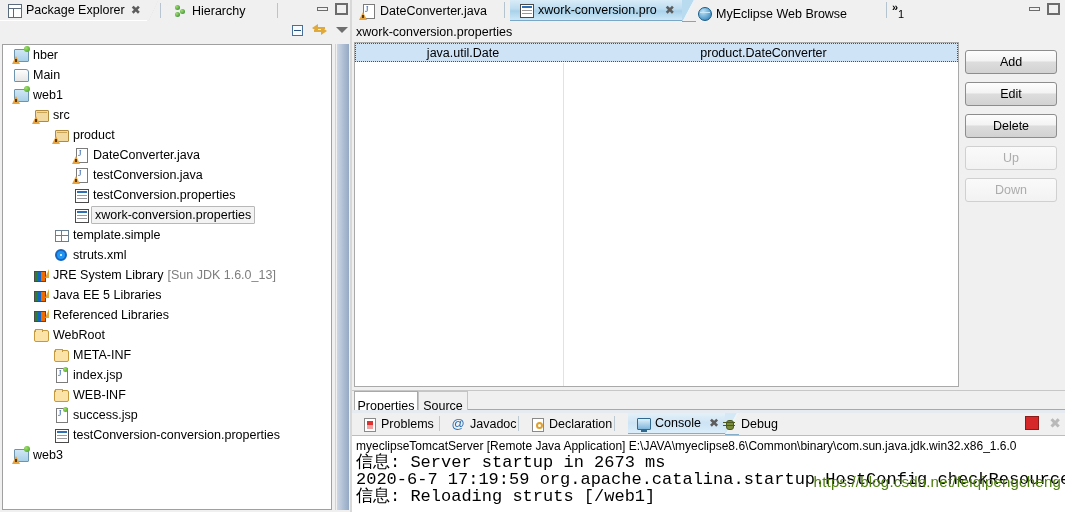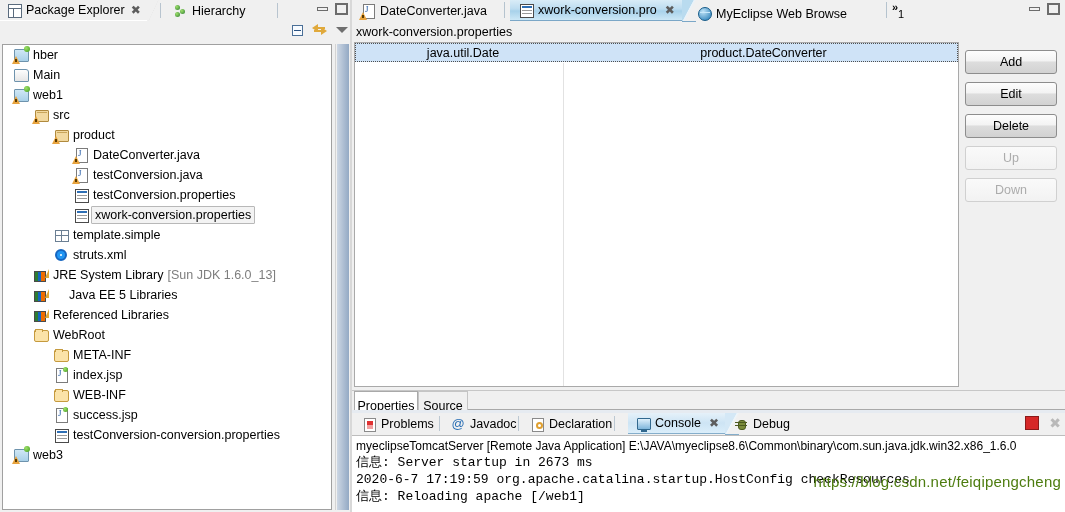--- a/index.html
+++ b/index.html
@@ -129,21 +129,21 @@
     border-bottom:1px solid #85aecb;
   }
   .ctab-sep{position:absolute;width:1px;height:15px;top:3px;background:#bcc8d2;}
   .ctools{position:absolute;right:4px;top:3px;display:flex;gap:10px;align-items:center;}
   .stopbtn{width:12px;height:12px;background:#d62828;border:1px solid #8b1a1a;}
 
   .console{
     position:absolute;left:0;top:435px;width:713px;height:77px;background:#fff;
     border-top:1px solid #bdbdbd;padding:2px 0 0 4px;box-sizing:border-box;overflow:hidden;
   }
-  .cline{font-family:"Liberation Mono",monospace;font-size:13px;line-height:17px;white-space:nowrap;}
+  .cline{font-family:"Liberation Mono",monospace;font-size:17px;line-height:17px;white-space:nowrap;}
   .cline.hdr{font-family:"Liberation Sans",sans-serif;font-size:12px;line-height:16px;}
   .wm{position:absolute;right:4px;bottom:22px;color:#4d7c0f;font-size:15px;
       font-family:"Liberation Sans",sans-serif;pointer-events:none;letter-spacing:.2px;margin-left:7px;}
 
   
   .ic{width:16px;height:16px;position:relative;display:inline-block;flex:none;}
   .warn{position:absolute;left:-1px;bottom:-1px;width:0;height:0;
         border-left:4.5px solid transparent;border-right:4.5px solid transparent;
         border-bottom:8px solid #e8a33d;}
   .warn:after{content:"";position:absolute;left:-1px;top:3px;width:1.5px;height:3px;background:#5a3a00;}
@@ -344,21 +344,21 @@
           <span class="lbl">struts.xml</span>
         </div>
         <div class="ti" style="padding-left: 30px;">
           <span class="ic">
             <span class="libico"></span>
             <span class="libpen"></span>
           </span>
           <span class="lbl">JRE System Library</span>
           <span class="dim" style="padding-left: 4px;">[Sun JDK 1.6.0_13]</span>
         </div>
-        <div class="ti" style="padding-left: 30px; gap: 16px;">
+        <div class="ti" style="padding-left: 30px;">
           <span class="ic">
             <span class="libico"></span>
             <span class="libpen"></span>
           </span>
           <span class="lbl">Java EE 5 Libraries</span>
         </div>
         <div class="ti" style="padding-left: 30px;">
           <span class="ic">
             <span class="libico"></span>
             <span class="libpen"></span>
@@ -521,34 +521,34 @@
         <span>Declaration</span>
       </div>
       <div class="ctab-sep" style="left:262px;"></div>
       <div class="ctab active" style="left:276px;">
         <span class="ic">
             <span class="cons-ic"></span>
           </span>
         <span>Console</span>
         <span class="closex" style="padding-left:4px;">✖</span>
       </div>
-      <div class="ctab" style="left:374px;">
+      <div class="ctab" style="left:362px;">
         <span class="ic">
             <span class="dbg-ic"></span>
           </span>
         <span>Debug</span>
       </div>
       <div class="ctools">
         <div class="stopbtn"></div>
         <div class="termall">✖</div>
       </div>
     </div>
 
     <div class="console" id="console">
         <div class="cline hdr">myeclipseTomcatServer [Remote Java Application] E:\JAVA\myeclipse8.6\Common\binary\com.sun.java.jdk.win32.x86_1.6.0</div>
         <div class="cline">信息: Server startup in 2673 ms</div>
         <div class="cline">2020-6-7 17:19:59 org.apache.catalina.startup.HostConfig checkResources</div>
-        <div class="cline">信息: Reloading apache [/web1]</div>
+        <div class="cline">信息: Reloading struts [/web1]</div>
       </div>
     <div class="wm">https://blog.csdn.net/feiqipengcheng</div>
   </div>
 
 </div>
 
 </body></html>

